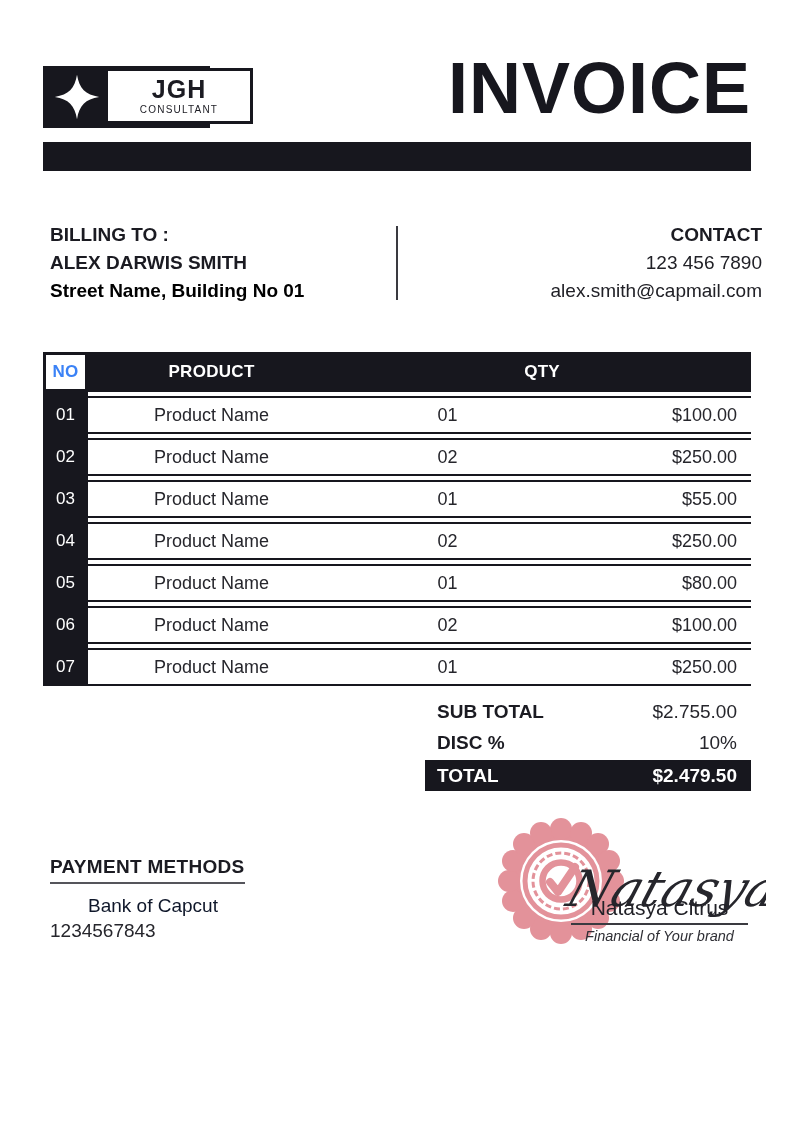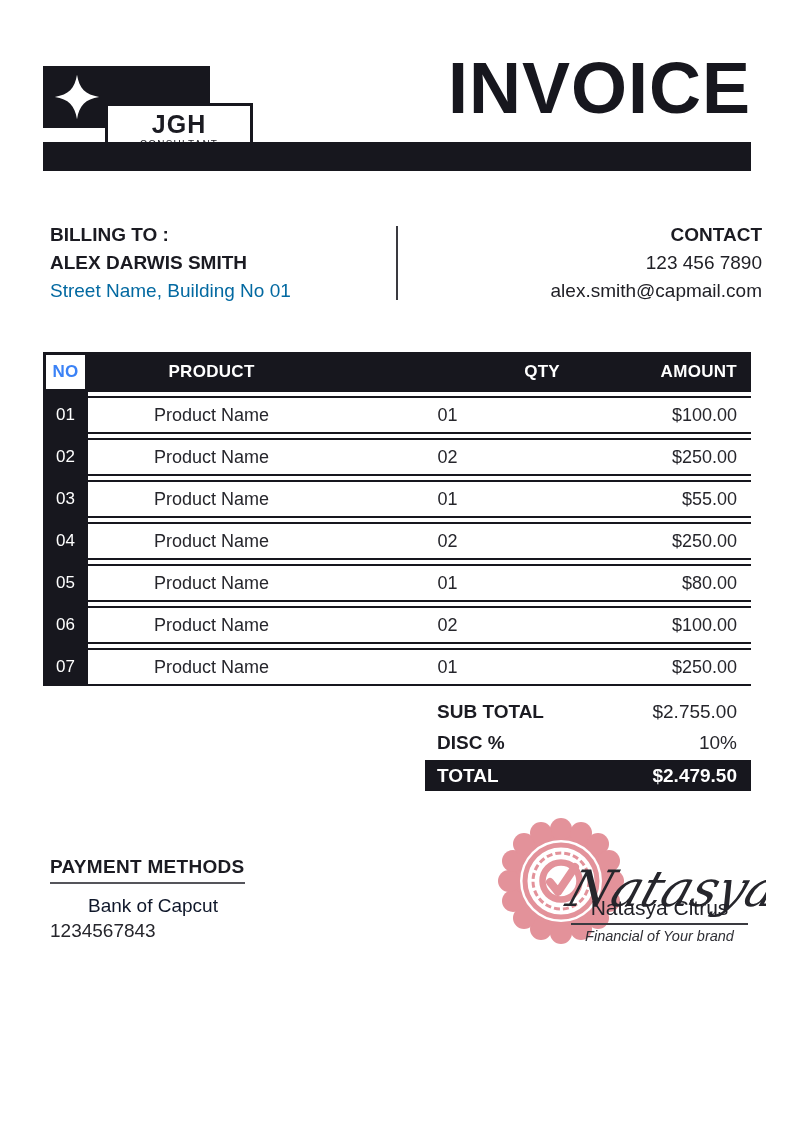--- a/index.html
+++ b/index.html
@@ -4,31 +4,31 @@
 <style>
   * { margin:0; padding:0; box-sizing:border-box; }
   html,body { background:#ffffff; }
   body { font-family:"Liberation Sans", sans-serif; color:#212127; }
   .page { position:relative; width:793px; height:1122px; background:#fff; overflow:hidden; margin:0 auto; }
 
   
   .logo-block { position:absolute; left:43px; top:66px; width:167px; height:62px; background:#17171e; }
   .sparkle { position:absolute; left:10px; top:7px; width:48px; height:48px; }
   .logo-label { position:absolute; left:62px; top:2px; width:148px; height:56px; background:#fff;
-                border:3px solid #17171e; display:flex; flex-direction:column; align-items:center; justify-content:center;margin-top:35px; }
+                border:3px solid #17171e; display:flex; flex-direction:column; align-items:center; justify-content:center; }
   .logo-initials { font-size:25px; font-weight:bold; letter-spacing:1px; color:#1b1b22; line-height:1; }
   .logo-sub { font-size:10px; letter-spacing:1.2px; color:#1b1b22; margin-top:2px; }
   .invoice-title { position:absolute; right:42px; top:52px; font-size:72px; font-weight:800; line-height:1;
                    letter-spacing:1px; color:#17171e; }
   .top-bar { position:absolute; left:43px; top:142px; width:708px; height:29px; background:#17171e; }
 
   
   .billing { position:absolute; left:50px; top:221px; font-size:19px; line-height:28px; }
   .billing .b-head, .billing .b-name { font-weight:bold; color:#1b1b22; }
-  .billing .b-addr { color:#0369a1; }
+  .billing .b-addr { color:#000000;font-weight:bold; }
   .v-divider { position:absolute; left:396px; top:226px; width:2px; height:74px; background:#3a3a40; }
   .contact { position:absolute; right:31px; top:221px; font-size:19px; line-height:28px; text-align:right; }
   .contact .c-head { font-weight:bold; color:#1b1b22; }
 
   
   .inv-table { position:absolute; left:43px; top:352px; width:708px; }
   .no-strip { position:absolute; left:0; top:0; bottom:0; width:45px; background:#17171e; }
   .thead { position:relative; display:flex; height:40px; background:#17171e; color:#fff;
            font-weight:bold; font-size:17px; letter-spacing:0.3px; align-items:center; }
   .th-no { width:45px; height:40px; background:#fff; border:3px solid #17171e; color:#3b82f6;
@@ -99,21 +99,20 @@
     <div class="c-phone">123 456 7890</div>
     <div class="c-email">alex.smith@capmail.com</div>
   </div>
 
   <div class="inv-table">
     <div class="no-strip"></div>
     <div class="thead">
       <div class="th-no">NO</div>
       <div class="th-product">PRODUCT</div>
       <div class="th-qty">QTY</div>
-      <div class="th-amount">AMOUNT</div>
     </div>
 
     <div class="trow">
       <div class="td-no">01</div>
       <div class="row-cells">
         <div class="td-product">Product Name</div>
         <div class="td-qty">01</div>
         <div class="td-amount">$100.00</div>
       </div>
     </div>

